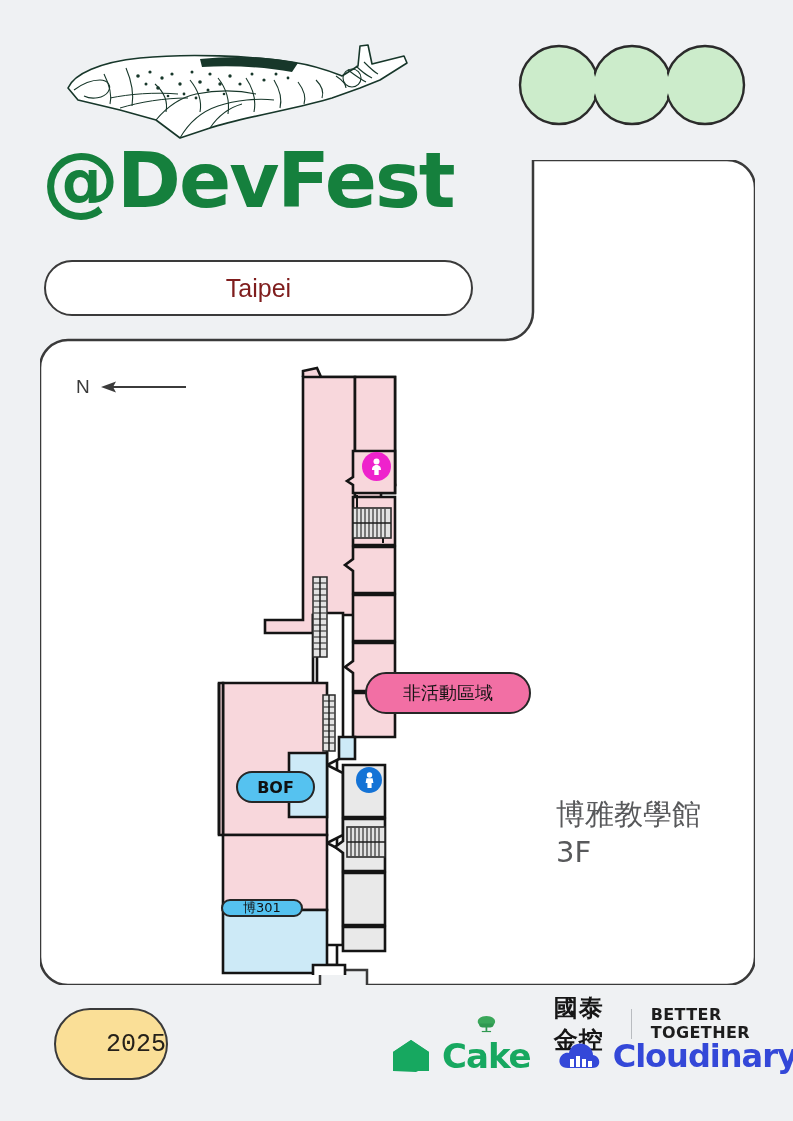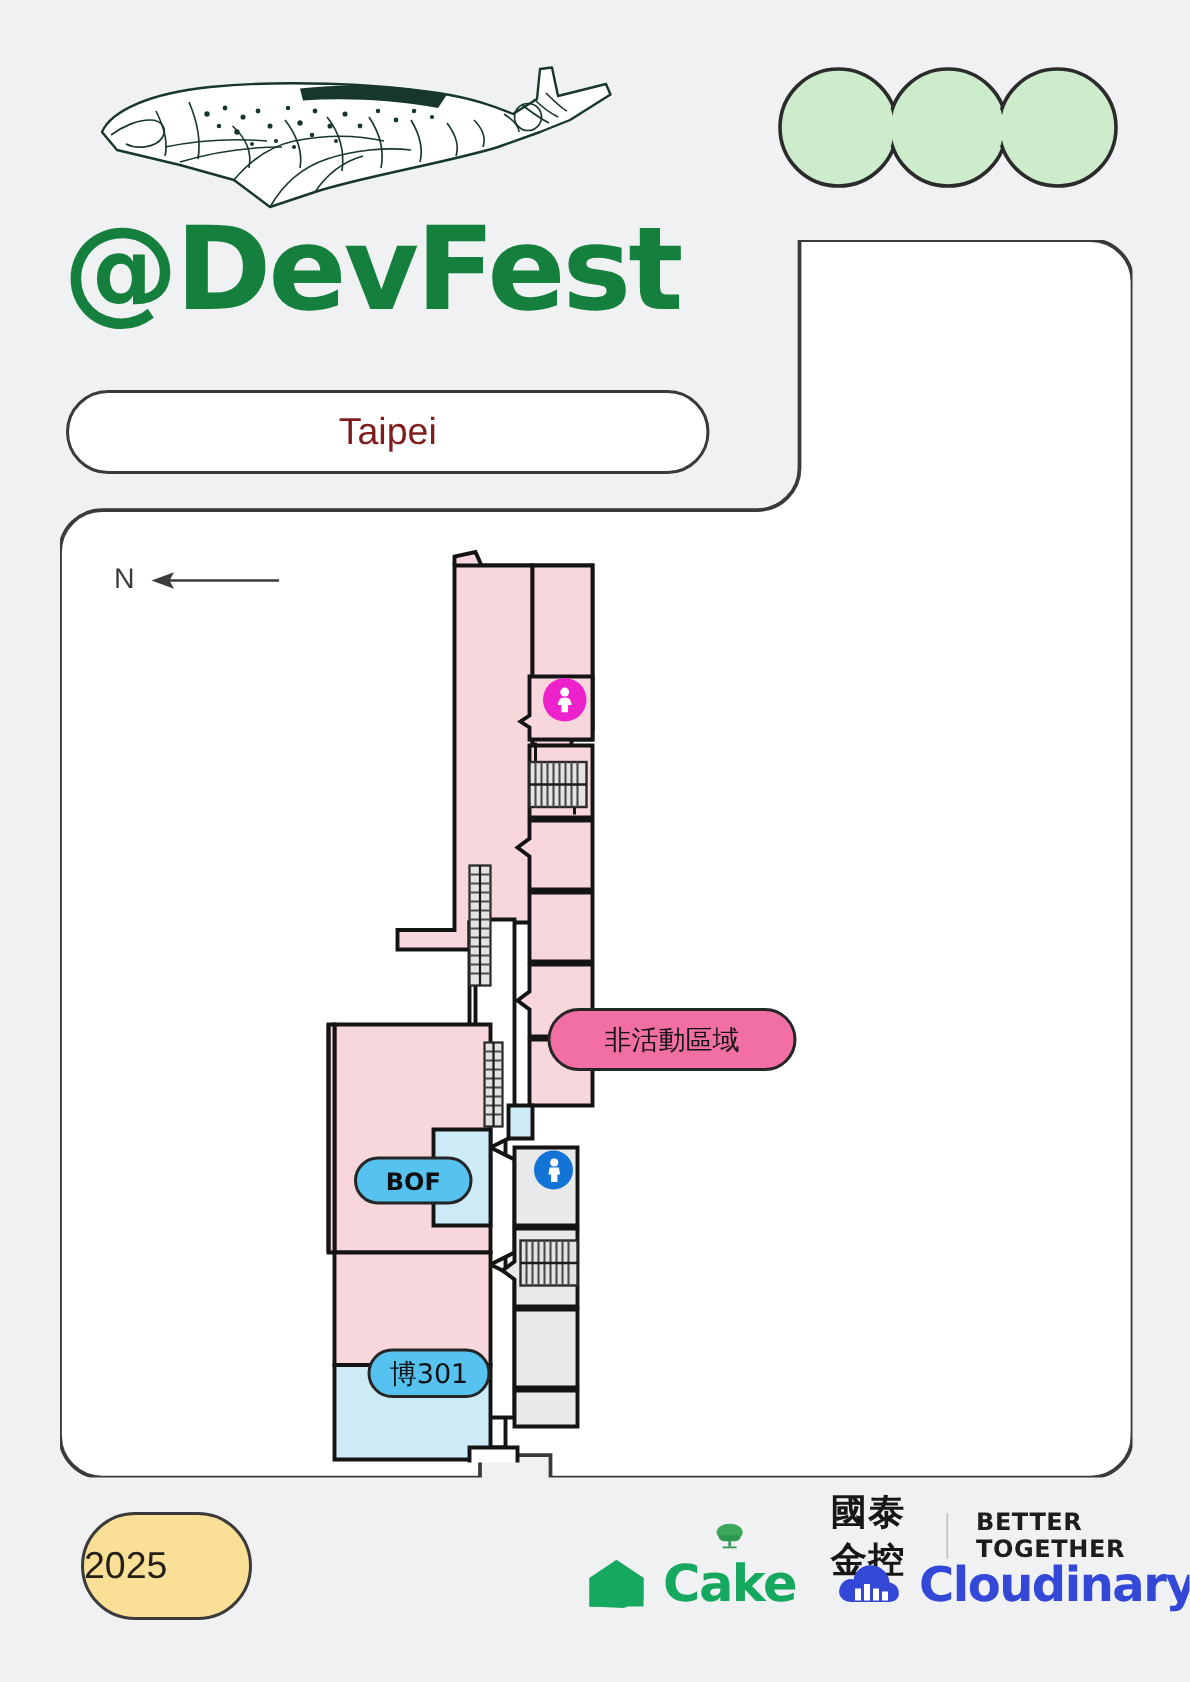--- a/index.html
+++ b/index.html
@@ -44,40 +44,40 @@
   .pill{
     position:absolute;box-sizing:border-box;
     border:2.5px solid #262626;border-radius:999px;
     display:flex;align-items:center;justify-content:center;
     font-family:"DejaVu Sans","Liberation Sans",sans-serif;
   }
   .pill-inactive{left:365px;top:672px;width:166px;height:42px;
     background:#f26fa4;color:#141414;font-size:18px;}
   .pill-bof{left:236px;top:771px;width:79px;height:32px;
     background:#55c2f0;color:#101010;font-size:16px;font-weight:600;}
-  .pill-301{left:221px;top:899px;width:82px;height:33px;
-    background:#55c2f0;color:#101010;font-size:18px;margin-left:24px;}
+  .pill-301{left:221px;top:899px;width:82px;height:18px;
+    background:#55c2f0;color:#101010;font-size:13px;}
 
   
   .icon-dot{position:absolute;border-radius:50%;
     display:flex;align-items:center;justify-content:center;}
   .icon-wc-f{left:362px;top:452px;width:29px;height:29px;background:#ee22cc;}
   .icon-wc-m{left:356px;top:767px;width:26px;height:26px;background:#1473d6;}
 
   
   .venue{position:absolute;left:556px;top:795px;width:200px;
     font-size:29px;line-height:1.32;color:#58595b;
     font-family:"DejaVu Sans","Liberation Sans",sans-serif;}
 
   
   .year-pill{
     position:absolute;left:54px;top:1008px;width:114px;height:72px;
     background:#fadf97;border:2.5px solid #3a3a3a;border-radius:40px;
-    display:flex;align-items:center;justify-content:flex-start;
-    font-size:25px;color:#25211a;box-sizing:border-box;
+    display:flex;align-items:center;justify-content:flex-end;
+    font-size:25px;color:#25211a;box-sizing:border-box;font-family:Liberation Mono, monospace;
   }
   .sponsors{position:absolute;left:390px;top:988px;width:360px;height:95px;}
   .sp-row{display:flex;align-items:center;}
   .sp-row1{position:absolute;left:86px;top:4px;gap:9px;}
   .sp-row2{position:absolute;left:0px;top:48px;gap:10px;}
   .cathay-text{
     font-size:24px;font-weight:700;color:#161616;letter-spacing:1px;
     font-family:"DejaVu Sans","Liberation Sans",sans-serif;
     margin-left:48px;
   }
@@ -296,20 +296,24 @@
   <div class="pill pill-inactive">
     <span>非活動區域</span>
   </div>
   <div class="pill pill-bof">
     <span>BOF</span>
   </div>
   <div class="pill pill-301">
     <span>博301</span>
   </div>
 
+  <div class="venue">
+    <div>博雅教學館</div>
+    <div>3F</div>
+  </div>
 
   <div class="year-pill">
     <span>2025</span>
   </div>
 
   <div class="sponsors">
 
     <div class="sp-row sp-row1">
       <svg width="36" height="30" viewBox="0 0 36 30">
         <path d="M18 1 C10 1 3 5 3 11 C3 15 7 18 12 18 L24 18 C29 18 33 15 33 11 C33 5 26 1 18 1 Z" fill="#3aa75a"></path>

